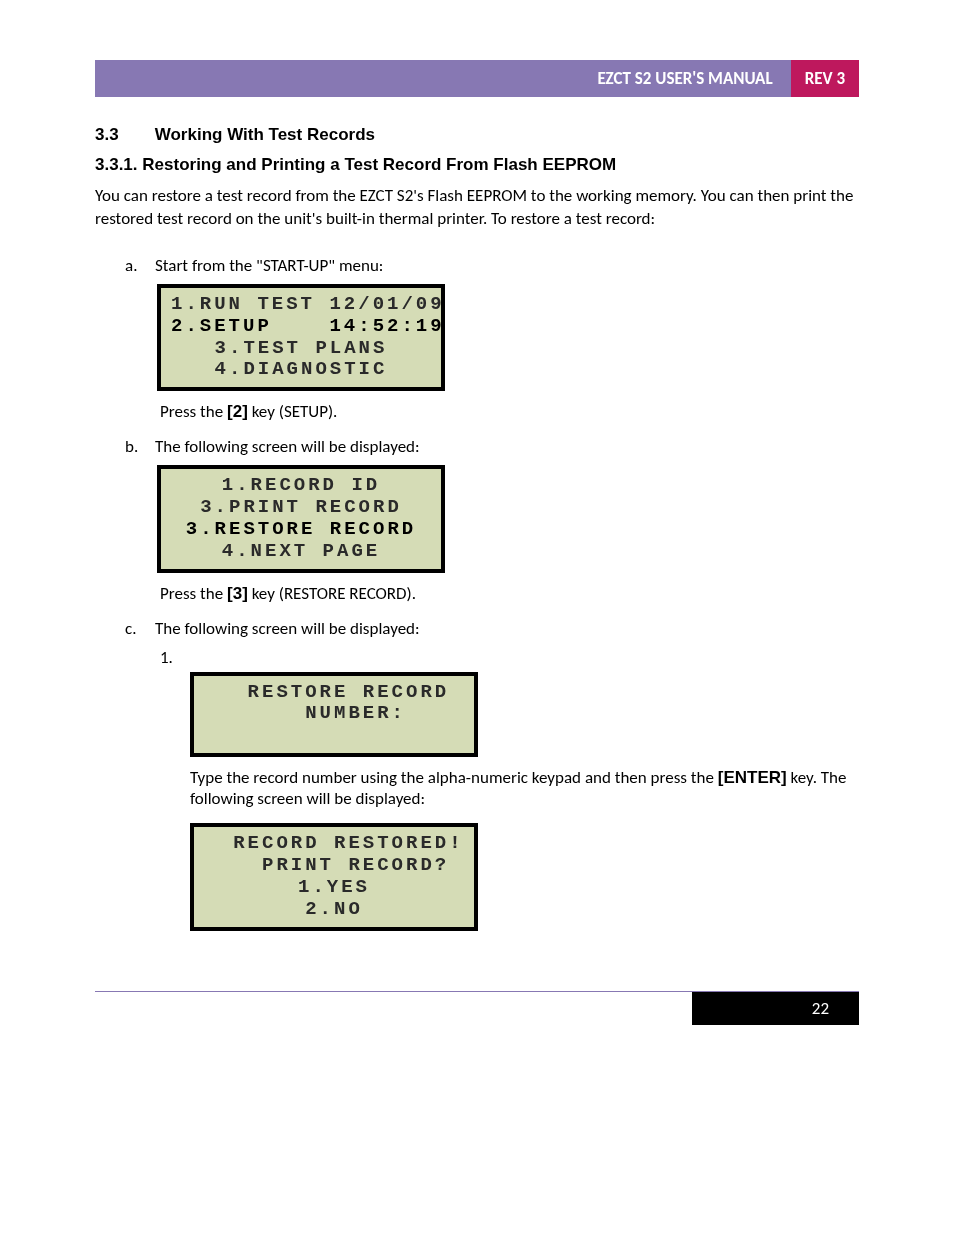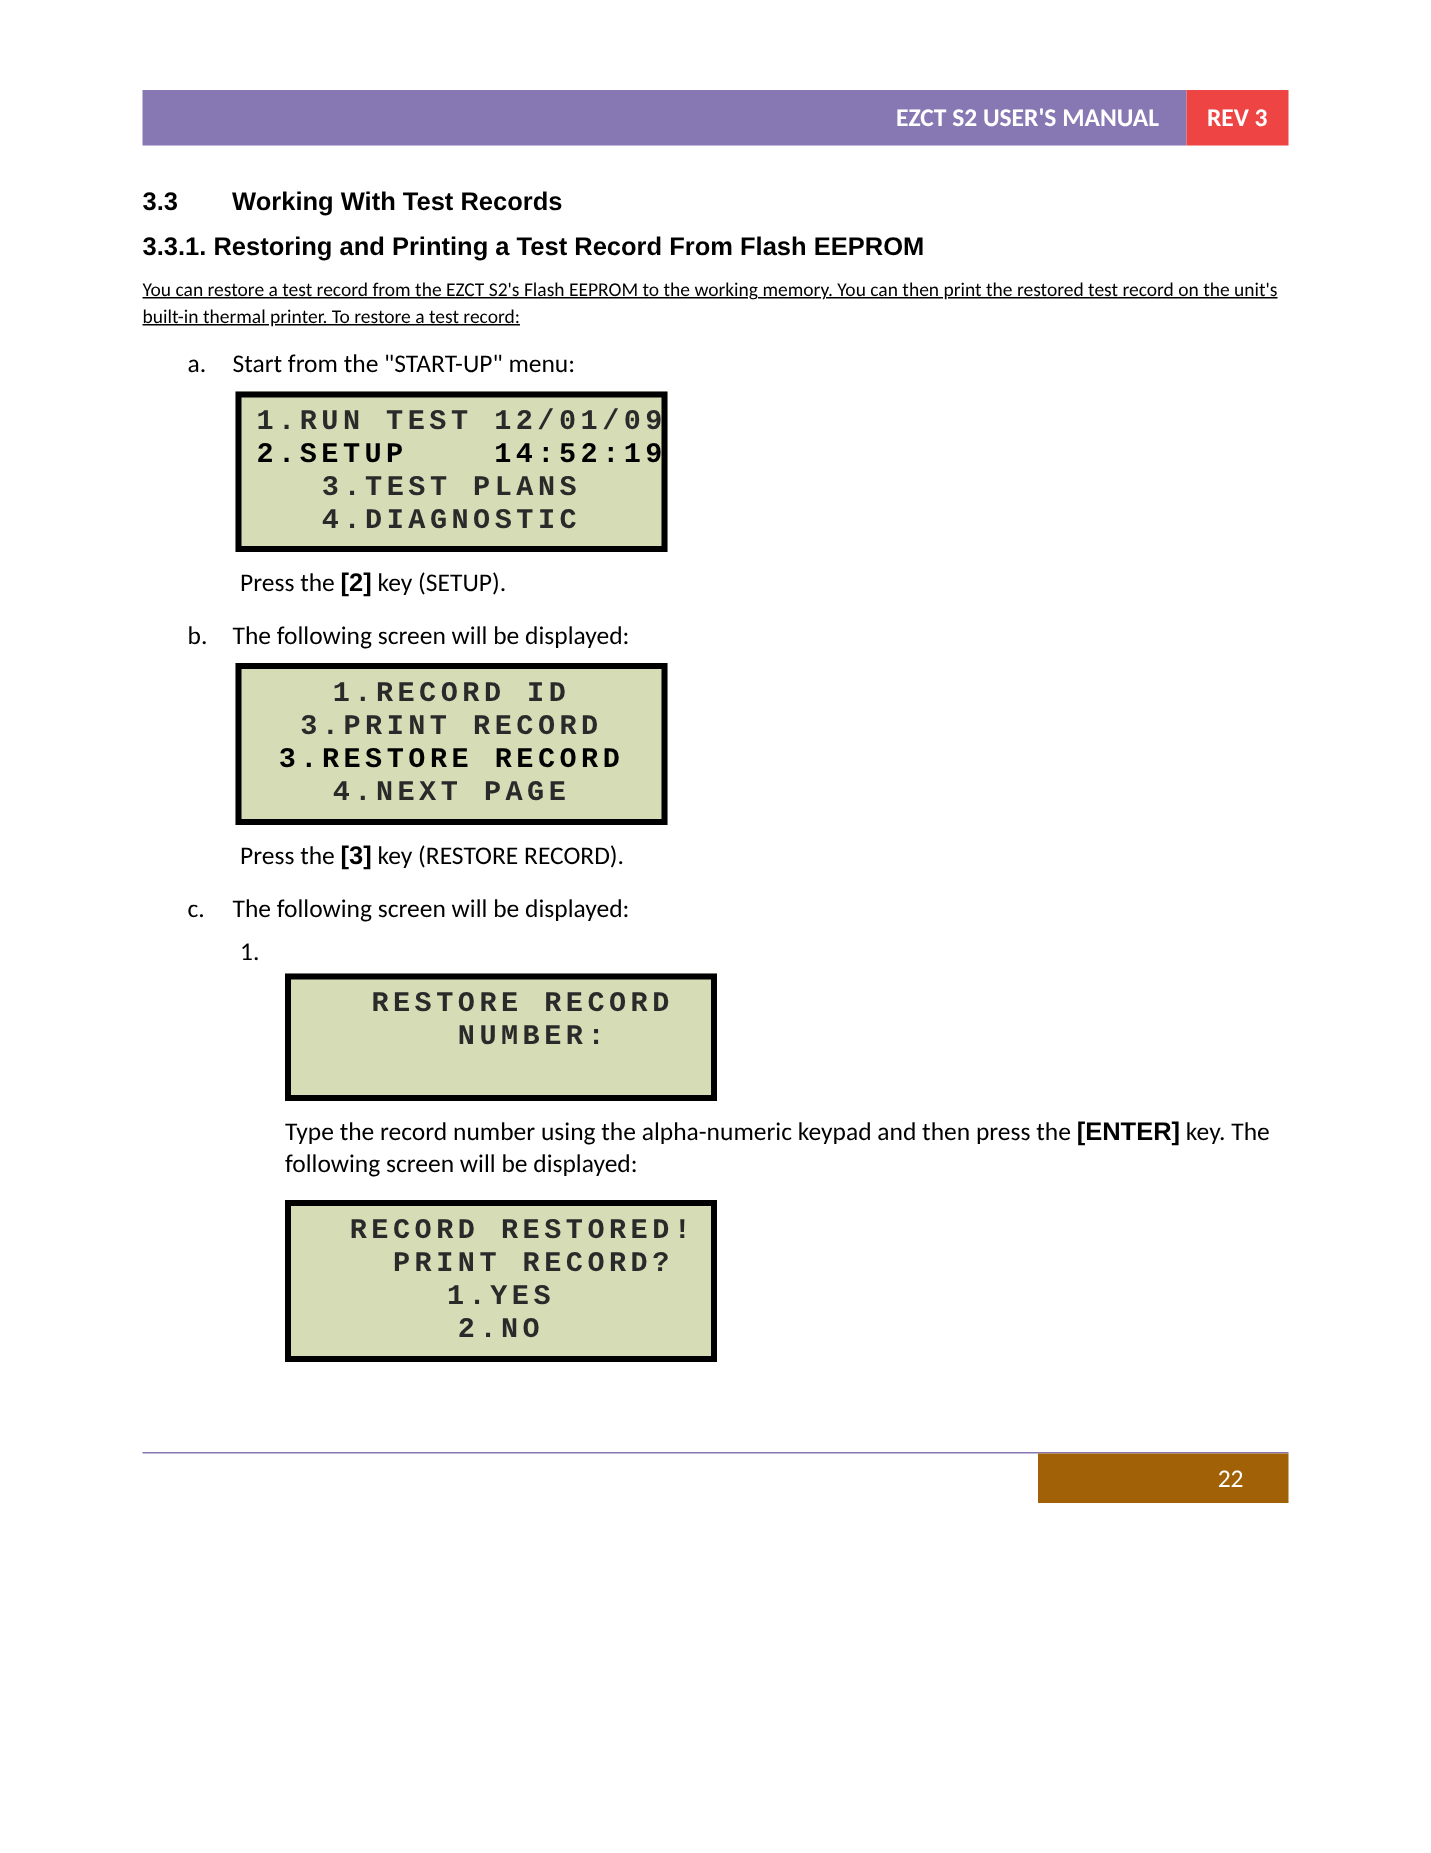--- a/index.html
+++ b/index.html
@@ -22,44 +22,43 @@
   .header-purple {
     background: #8778b3;
     color: #fff;
     font-weight: bold;
     padding: 8px 18px;
     flex: 1;
     text-align: right;
     font-size: 17px;
   }
   .header-black {
-    background: #ef4444;
+    background: #be185d;
     color: #fff;
     font-weight: bold;
     padding: 8px 14px;
     font-size: 17px;
   }
   h2.section {
     font-family: Arial, sans-serif;
     font-size: 17px;
     font-weight: bold;
     margin: 0 0 10px 0;
   }
   .section-num { display: inline-block; width: 55px; }
   h3.subsection {
     font-family: Arial, sans-serif;
     font-size: 17px;
     font-weight: bold;
     margin: 0 0 10px 0;
   }
   p.body-text {
-    font-size: 13px;
+    font-size: 17px;
     line-height: 1.35;
-    margin: 0 0 12px 0;
-    text-decoration: underline;
+    margin: 0 0 24px 0;
   }
   .step-row {
     display: flex;
     font-size: 17px;
     margin: 0 0 8px 0;
     padding-left: 30px;
   }
   .step-label { width: 30px; flex-shrink:0; }
   .step-content { flex: 1; }
   .lcd {
@@ -94,21 +93,21 @@
   }
   .sub-step-label { width: 30px; flex-shrink:0; }
   .sub-step-content { flex: 1; }
   .footer-bar {
     display:flex;
     border-top: 1px solid #8778b3;
     margin-top: 60px;
   }
   .footer-spacer { flex:1; }
   .footer-purple {
-    background:#a16207;
+    background:#000000;
     color:#fff;
     padding: 6px 30px 6px 120px;
     font-size:17px;
   }
 </style>
 </head>
 <body>
 
 <div class="page">
 

